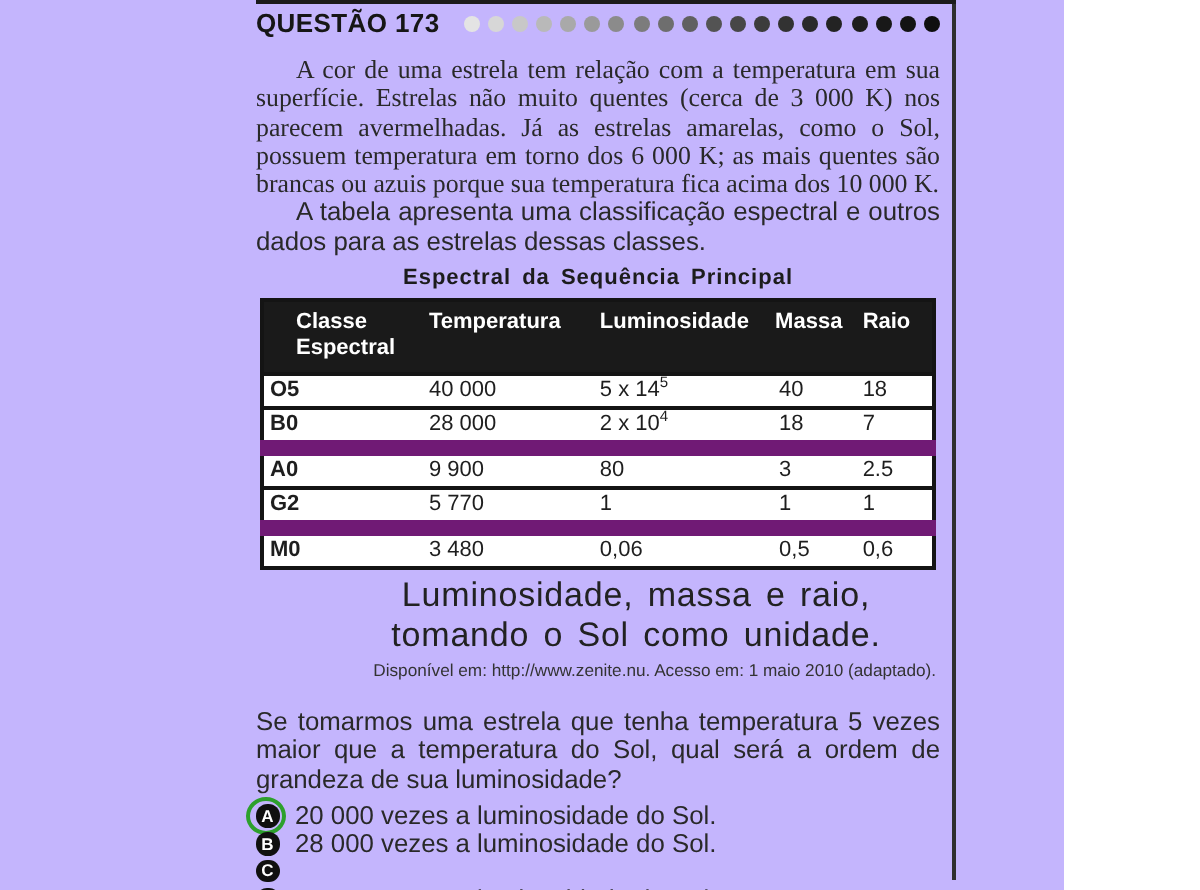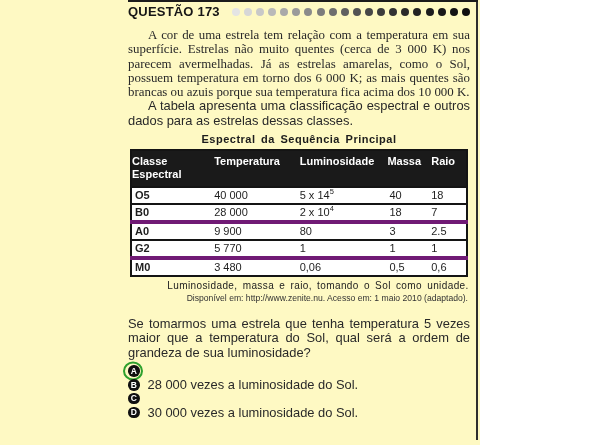--- a/index.html
+++ b/index.html
@@ -2,21 +2,21 @@
 <html><head>
 <meta charset="utf-8">
 <style>
   * { margin:0; padding:0; box-sizing:border-box; }
   html,body { background:#ffffff; }
   body {
     width:600px; height:445px;
     font-family:"Liberation Sans", sans-serif;
     color:#242424;
   }
-  .page { position:relative; width:480px; height:445px; background:#fef9c3; overflow:hidden; }
+  .page { position:relative; width:532px; height:445px; background:#c4b5fd; overflow:hidden; }
   .v-rule { position:absolute; left:476px; top:0; width:2px; height:440px; background:#2e2e2e; }
   .content { position:absolute; left:128px; top:0; width:342px; }
   .top-rule { width:350px; height:2px; background:#1b1b1b; }
 
   .q-header { display:flex; align-items:center; margin-top:2px; height:15px; }
   .q-title { font-weight:bold; font-size:13px; letter-spacing:0.2px; color:#161616; white-space:nowrap; }
   .dots { flex:1; display:flex; justify-content:space-between; align-items:center; padding-left:12px; }
   .dot { width:8px; height:8px; border-radius:50%; flex:0 0 auto; }
 
   .body-text { font-size:12.9px; line-height:14.3px; text-align:justify; color:#292929; }
@@ -26,30 +26,30 @@
   .table-title { margin-top:5px; text-align:center; font-weight:bold; font-size:11px; letter-spacing:0.5px; color:#1c1c1c; word-spacing:2px; }
 
   table { border-collapse:collapse; margin-top:4px; margin-left:2px; width:338px; }
   table, th, td { border:2px solid #141414; }
   th, td { border-left:none; border-right:none; }
   table { border-left:2px solid #141414; border-right:2px solid #141414; }
   thead th {
     background:#1a1a1a; color:#ffffff; font-weight:bold; font-size:11px;
     text-align:left; padding:4px 2px 5px 2px; line-height:13px; vertical-align:top;
   }
-  thead th.first { padding-left:0; }
+  thead th.first { padding-left:16px; }
   tbody td { font-size:11px; padding:1px 2px 2px 2px; color:#1e1e1e; background:#fff; }
   tbody td.classe { font-weight:bold; padding-left:3px; }
   tbody td.massa { padding-left:4px; }
-  tr.thick-top td { border-top:4px solid #701a75; }
+  tr.thick-top td { border-top:8px solid #701a75; }
   sup { font-size:7.5px; vertical-align:super; line-height:0; }
 
   .caption { text-align:center; color:#222; }
   .caption-kelvin { margin-top:8px; font-size:11px; letter-spacing:0.4px; word-spacing:2px; }
-  .caption-units { margin-top:3px; font-size:10px; letter-spacing:0.4px; word-spacing:2px;margin-left:38px; }
+  .caption-units { margin-top:3px; font-size:17px; letter-spacing:0.4px; word-spacing:2px;margin-left:38px; }
   .source { margin-top:2px; text-align:right; font-size:8.6px; color:#333; padding-right:2px; }
 
   .question { margin-top:14px; }
 
   .options { margin-top:4px; }
   .option { position:relative; display:flex; align-items:center; height:13.9px; }
   .badge {
     width:11.5px; height:11.5px; border-radius:50%; background:#101010; color:#fff;
     font-weight:bold; font-size:8.5px; line-height:1;
     display:flex; align-items:center; justify-content:center;
@@ -160,20 +160,21 @@
 
     <div class="caption caption-units">Luminosidade, massa e raio, tomando o Sol como unidade.</div>
     <div class="source">Disponível em: http://www.zenite.nu. Acesso em: 1 maio 2010 (adaptado).</div>
 
     <p class="body-text question">Se tomarmos uma estrela que tenha temperatura 5 vezes maior que a temperatura do Sol, qual será a ordem de grandeza de sua luminosidade?</p>
 
     <div class="options">
       <div class="option">
         <span class="badge">A</span>
         <span class="ring" style="border-color: rgb(45, 160, 45);"></span>
+        <span class="option-text">20&nbsp;000 vezes a luminosidade do Sol.</span>
       </div>
       <div class="option">
         <span class="badge">B</span>
         <span class="option-text">28&nbsp;000 vezes a luminosidade do Sol.</span>
       </div>
       <div class="option">
         <span class="badge">C</span>
       </div>
       <div class="option">
         <span class="badge">D</span>

